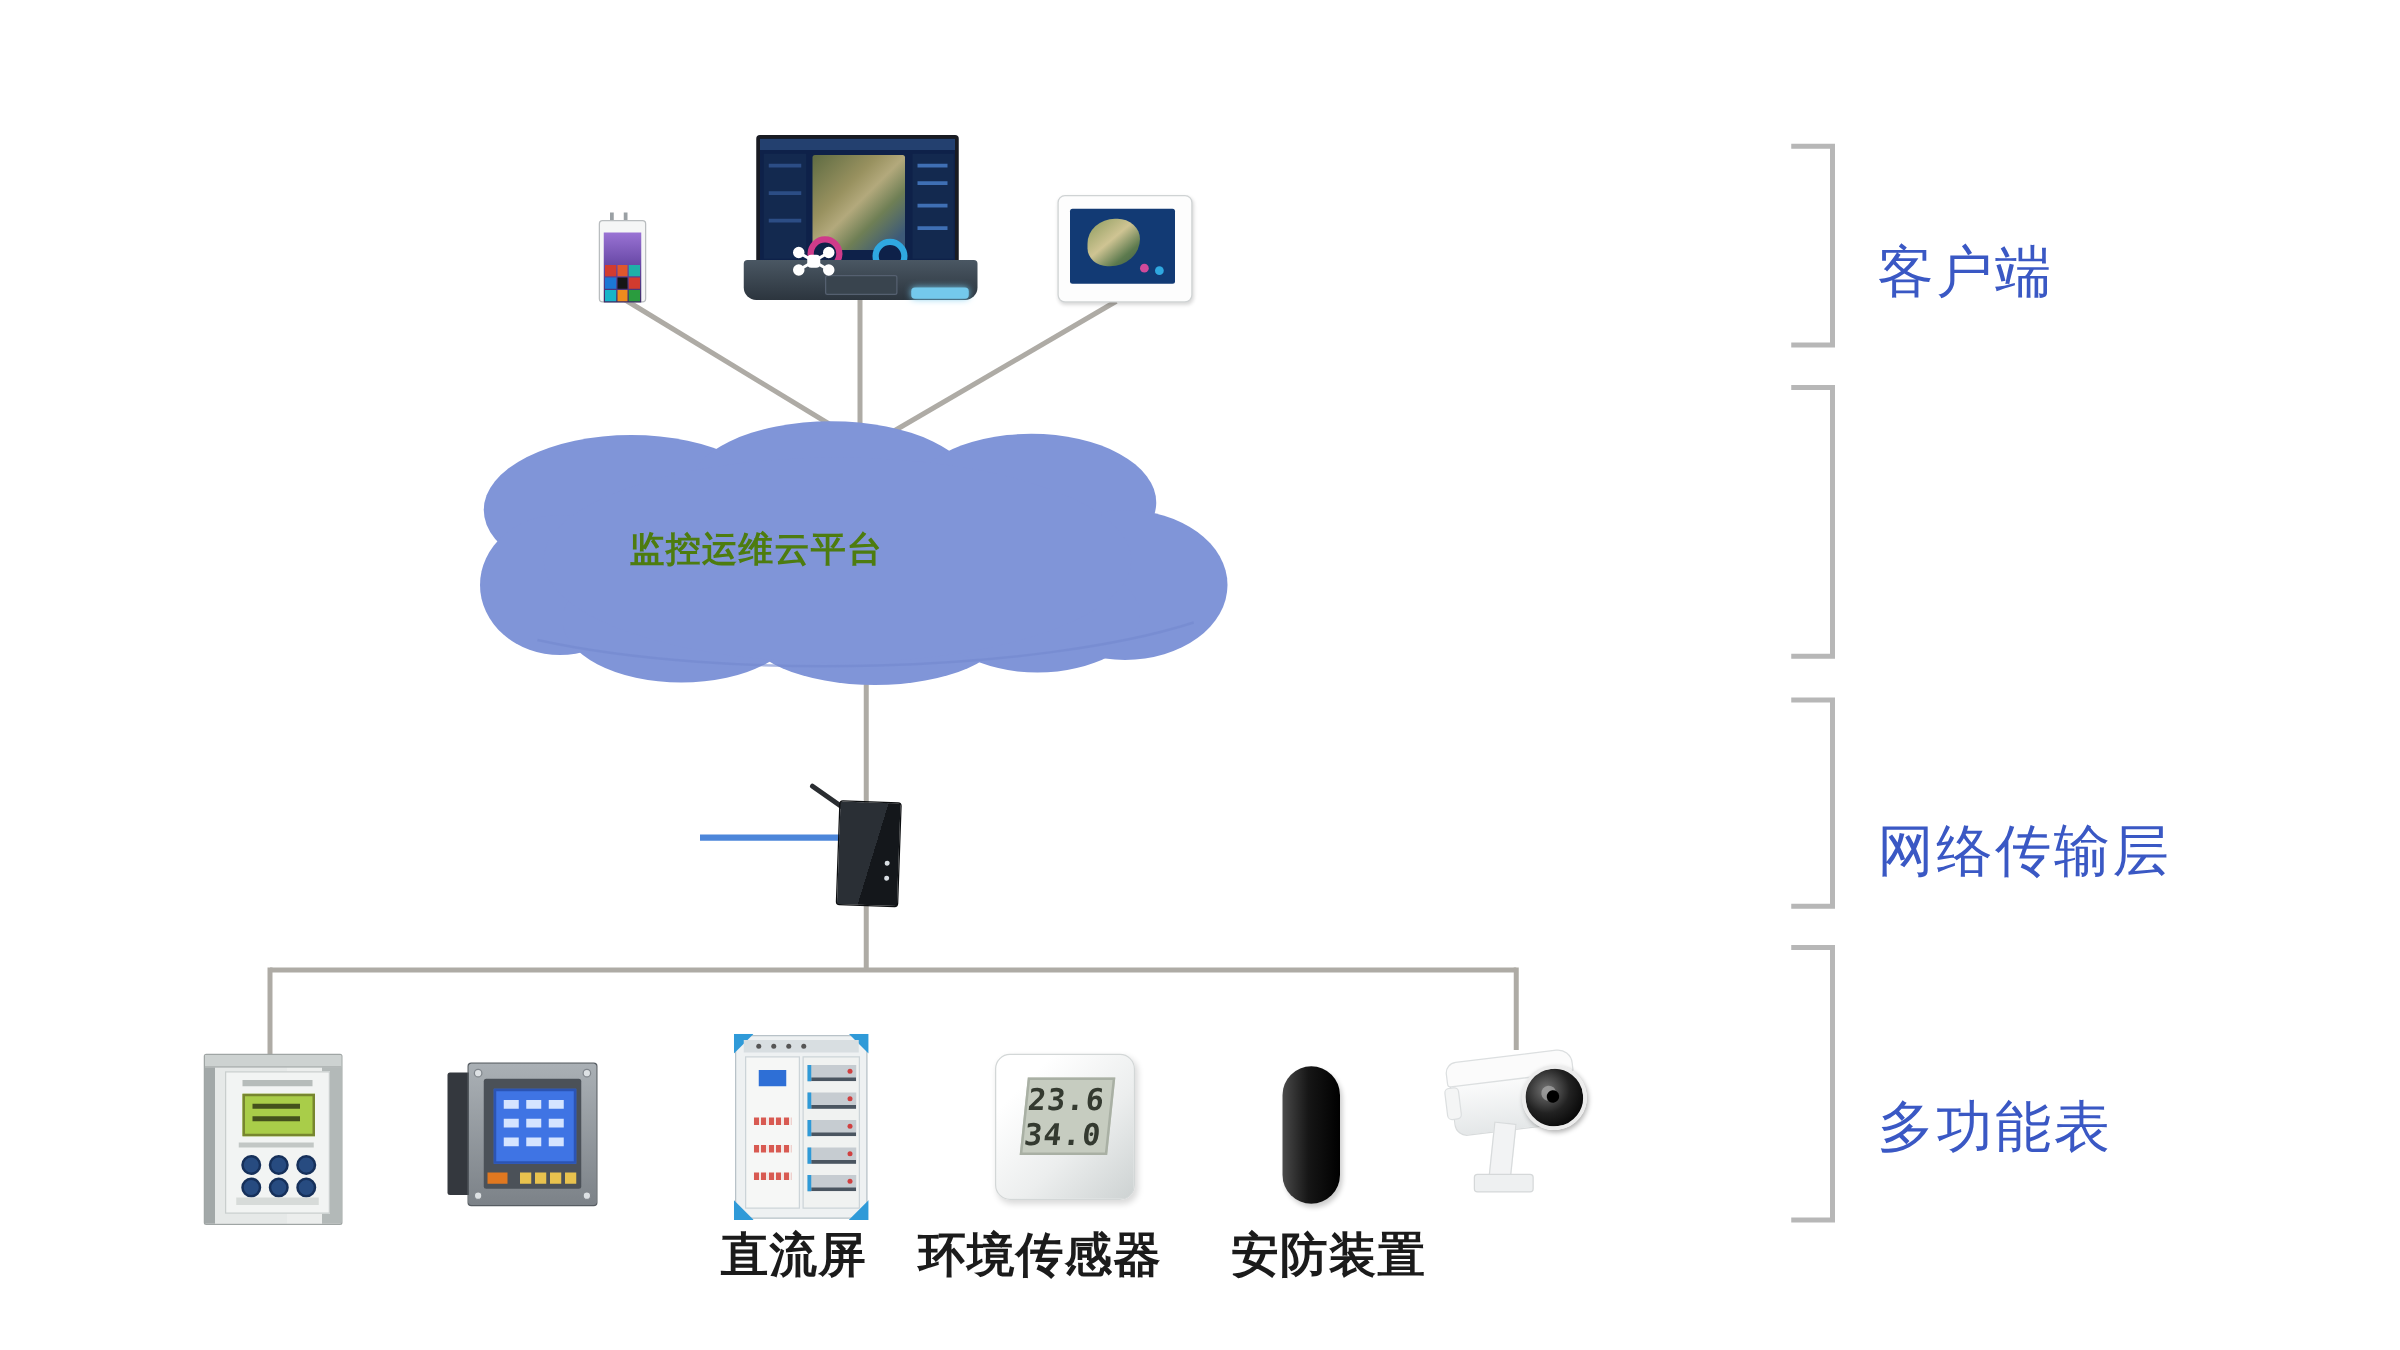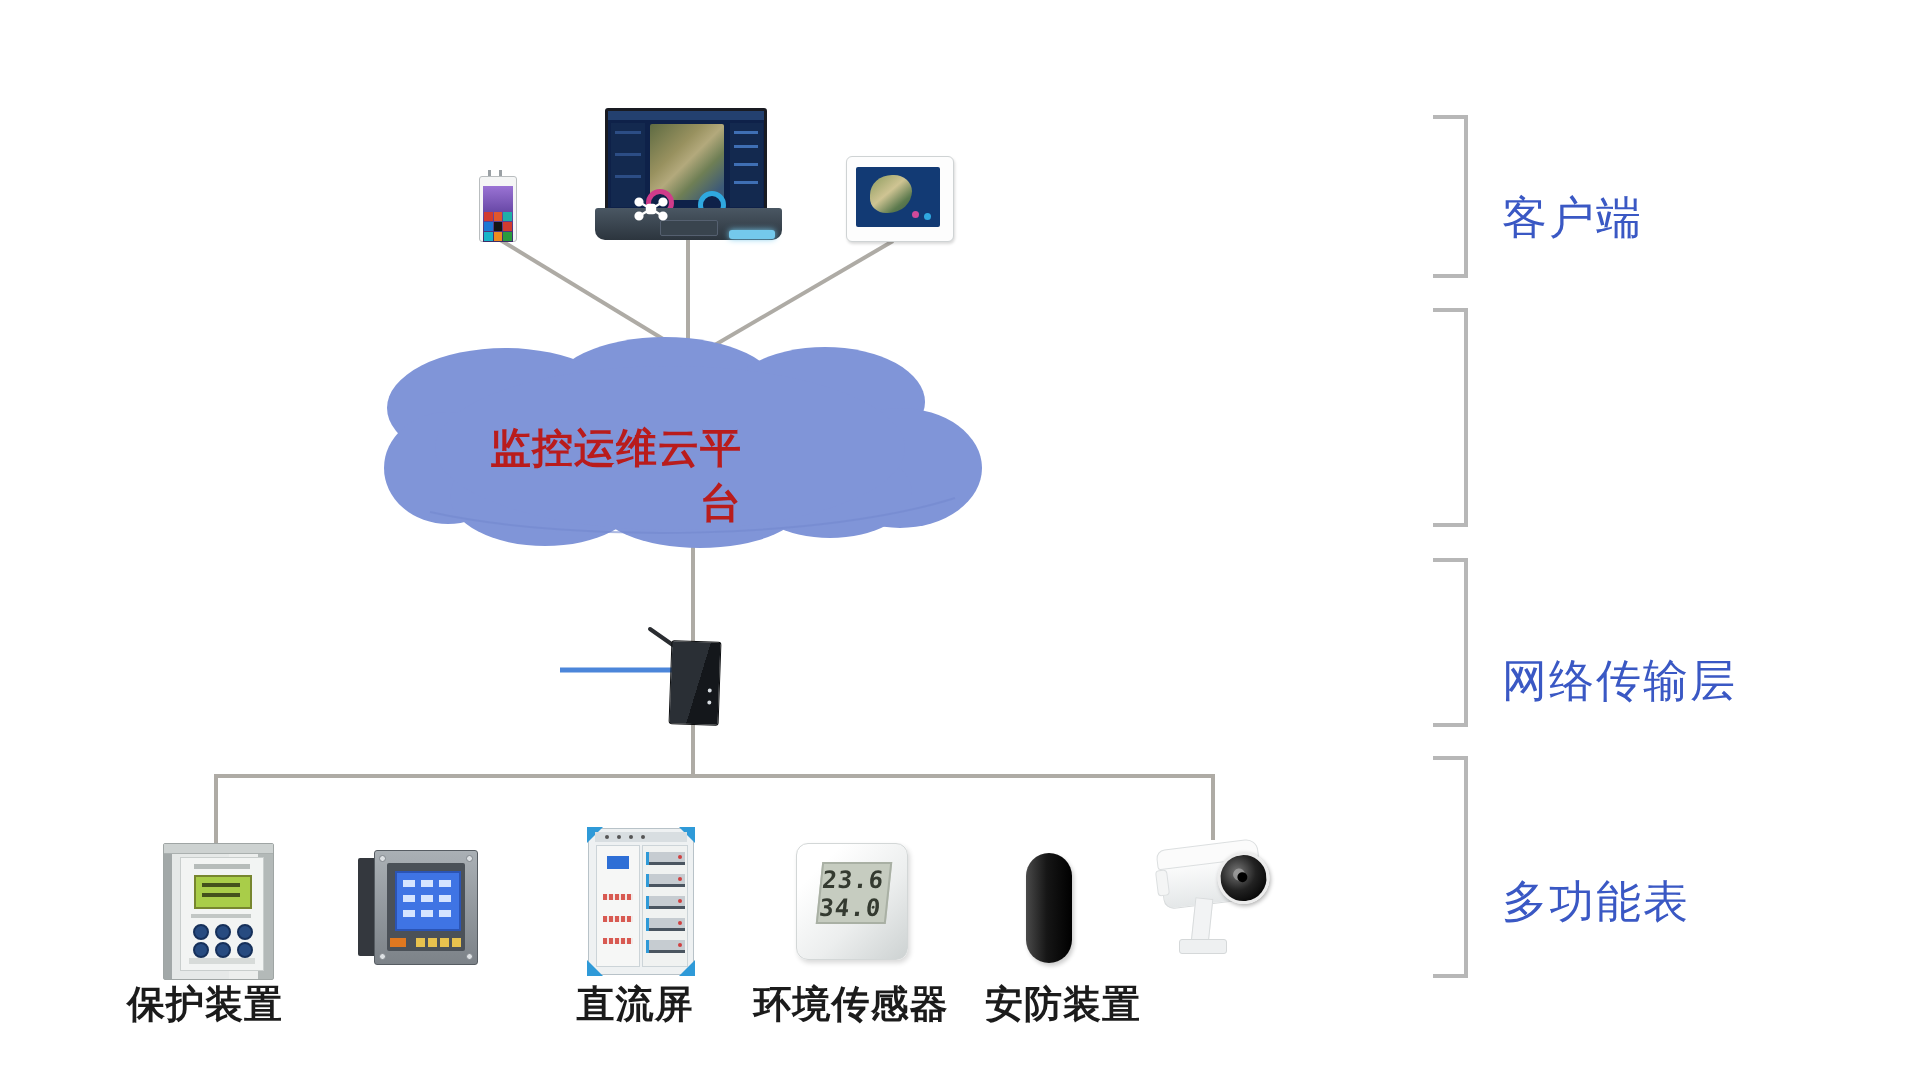--- a/index.html
+++ b/index.html
@@ -1,22 +1,22 @@
 <!DOCTYPE html>
 <html><head>
 <meta charset="utf-8">
 <style>
   html,body{margin:0;padding:0;background:#ffffff;}
   .canvas{position:relative;width:1920px;height:1080px;background:#fff;overflow:hidden;
           font-family:"Liberation Sans","DejaVu Sans",sans-serif;}
   svg.wires{position:absolute;left:0;top:0;width:1920px;height:1080px;}
 
   
-  .cloud-label{position:absolute;left:468px;top:421px;width:274px;text-align:right;
-               font-size:41px;font-weight:700;color:#b91c1c;letter-spacing:1px;}
+  .cloud-label{position:absolute;left:468px;top:421px;width:274px;text-align:center;
+               font-size:28px;font-weight:700;color:#4d7c0f;letter-spacing:1px;}
   .layer-label{position:absolute;left:1502px;width:330px;font-size:45px;color:#3a58c4;
                font-family:"Liberation Serif","DejaVu Serif",serif;letter-spacing:2px;}
   .dev-label{position:absolute;top:979px;width:240px;text-align:center;
              font-size:38px;font-weight:700;color:#1b1b1b;letter-spacing:1px;}
   .soft-box{position:absolute;left:387px;top:622px;width:180px;height:105px;border-radius:20px;
             background:linear-gradient(180deg,#5e92ea,#4678d8);border:1px solid #3c6cc8;
             display:flex;flex-direction:column;align-items:center;justify-content:center;
             color:#fff;font-size:32px;font-weight:700;line-height:44px;letter-spacing:2px;}
 
   
@@ -343,22 +343,21 @@
       <div class="cam-hood"></div>
       <div class="cam-lens">
           <i></i>
         </div>
       <div class="cam-rear"></div>
     </div>
     <div class="cam-arm"></div>
     <div class="cam-base"></div>
   </div>
 
-  <div class="dev-label" style="left:85px">保护装置</div>
   <div class="dev-label" style="left:515px">直流屏</div>
-  <div class="dev-label" style="left:731px">环境传感器</div>
+  <div class="dev-label" style="left:712px">环境传感器</div>
   <div class="dev-label" style="left:943px">安防装置</div>
 
   <div class="layer-label" style="top:188px">客户端</div>
   <div class="layer-label" style="top:651px">网络传输层</div>
   <div class="layer-label" style="top:872px">多功能表</div>
 
 </div>
 
 </body></html>

